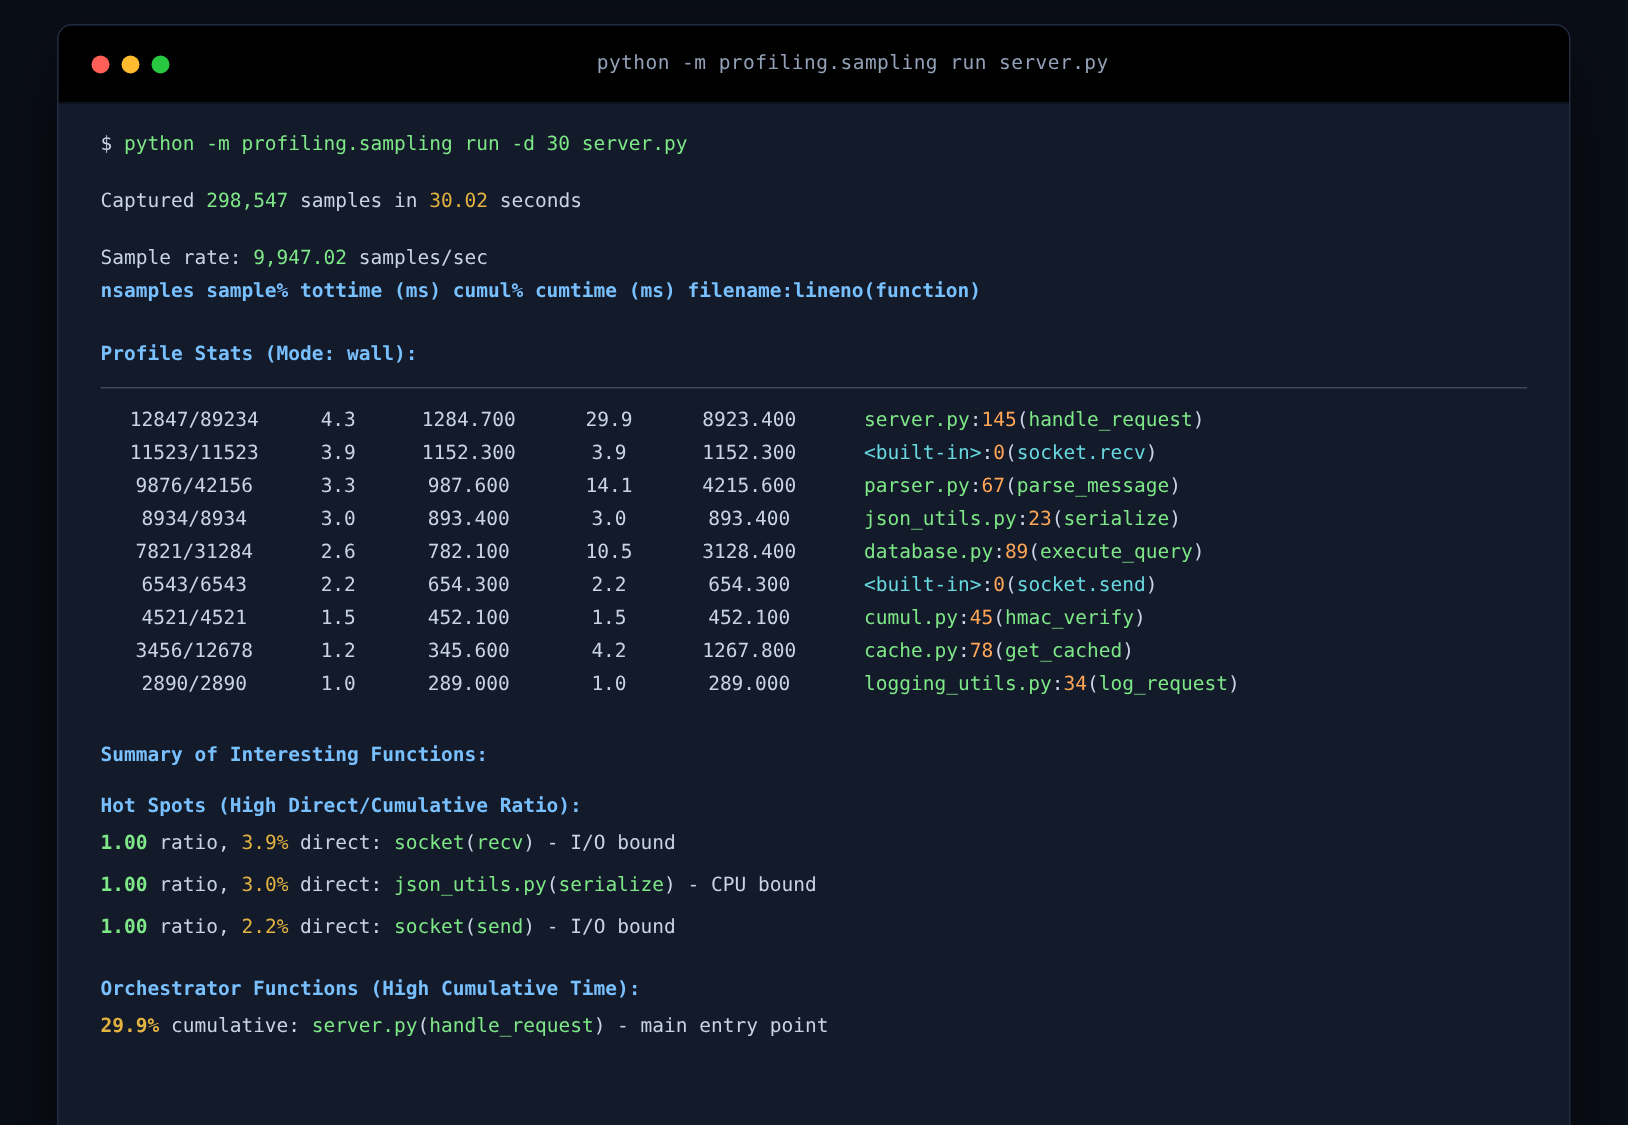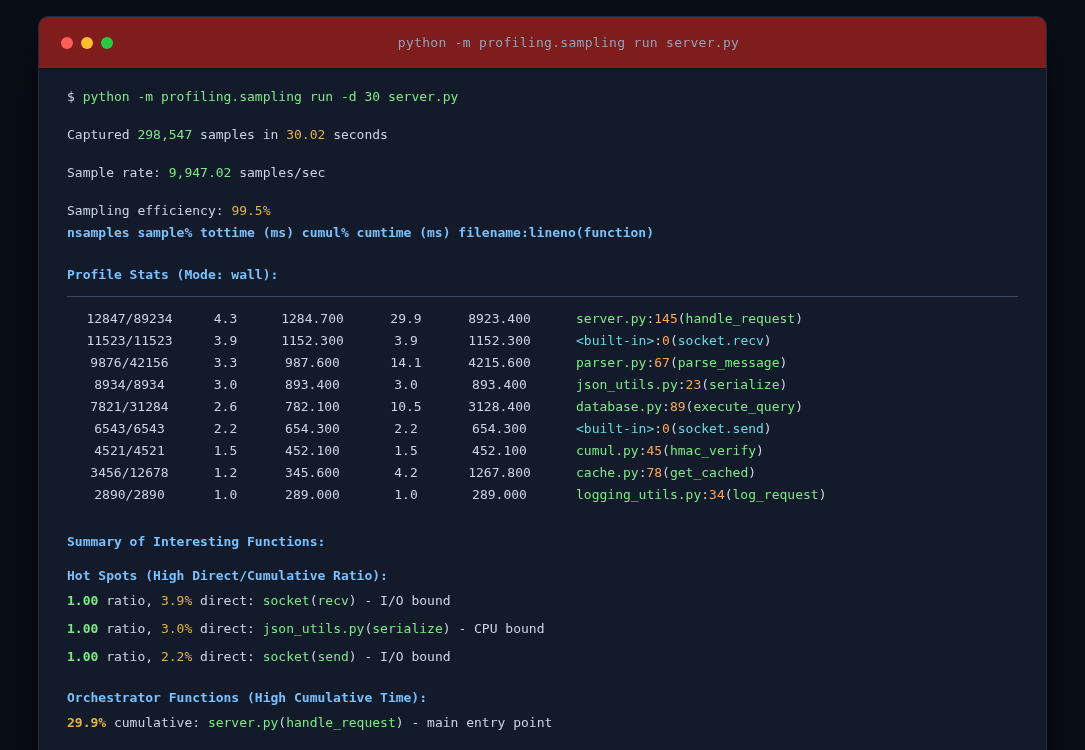--- a/index.html
+++ b/index.html
@@ -8,21 +8,21 @@
     background:#0a0e17;
     font-family:"DejaVu Sans Mono",monospace;
   }
   .window{
     position:absolute;left:38px;top:16px;width:1009px;height:772px;
     background:#131a2a;border:1px solid #222c40;border-radius:10px;
     box-shadow:0 18px 50px rgba(0,0,0,.55);
     overflow:hidden;box-sizing:border-box;
   }
   .titlebar{
-    height:52px;background:#7f1d1d;border-bottom:1px solid #0e1420;
+    height:52px;background:#000000;border-bottom:1px solid #0e1420;
     display:flex;align-items:center;padding:0 22px;box-sizing:border-box;
   }
   .dots{display:flex;gap:8px;align-items:center;}
   .dot{width:12px;height:12px;border-radius:50%;display:inline-block;}
   .dot.red{background:#ff5f57;}
   .dot.yellow{background:#febc2e;}
   .dot.green{background:#28c840;}
   .titletext{flex:1;text-align:center;color:#93a1b8;font-size:13px;letter-spacing:.3px;}
   .content{
     padding:18px 28px 0;font-size:13px;color:#c9d4e3;
@@ -69,21 +69,20 @@
   </div>
 
   <div class="content">
 
     <div class="line"><span>$ </span><span class="g">python -m profiling.sampling run -d 30 server.py</span></div>
 
     <div class="line mt18"><span>Captured </span><span class="g">298,547</span><span> samples in </span><span class="y">30.02</span><span> seconds</span></div>
 
     <div class="line mt18"><span>Sample rate: </span><span class="g">9,947.02</span><span> samples/sec</span></div>
 
-    <div class="line mt18"><span>Sampling efficiency: </span><span class="y">99.5%</span></div>
 
     <div class="line mt2 blue">nsamples  sample% tottime (ms)  cumul%  cumtime (ms)  filename:lineno(function)</div>
     <div class="line mt22 blue">Profile Stats (Mode: wall):</div>
     <div class="divider"></div>
 
     <div class="rows">
 
     <div class="row"><span class="c1">12847/89234</span><span class="c2">4.3</span><span class="c3">1284.700</span><span class="c4">29.9</span><span class="c5">8923.400</span><span class="loc"><span class="g">server.py</span><span>:</span><span class="o">145</span><span>(</span><span class="g">handle_request</span><span>)</span></span></div>
         <div class="row"><span class="c1">11523/11523</span><span class="c2">3.9</span><span class="c3">1152.300</span><span class="c4">3.9</span><span class="c5">1152.300</span><span class="loc"><span class="g cyan">&lt;built-in&gt;</span><span>:</span><span class="o">0</span><span>(</span><span class="g cyan">socket.recv</span><span>)</span></span></div>
         <div class="row"><span class="c1">9876/42156</span><span class="c2">3.3</span><span class="c3">987.600</span><span class="c4">14.1</span><span class="c5">4215.600</span><span class="loc"><span class="g">parser.py</span><span>:</span><span class="o">67</span><span>(</span><span class="g">parse_message</span><span>)</span></span></div>

